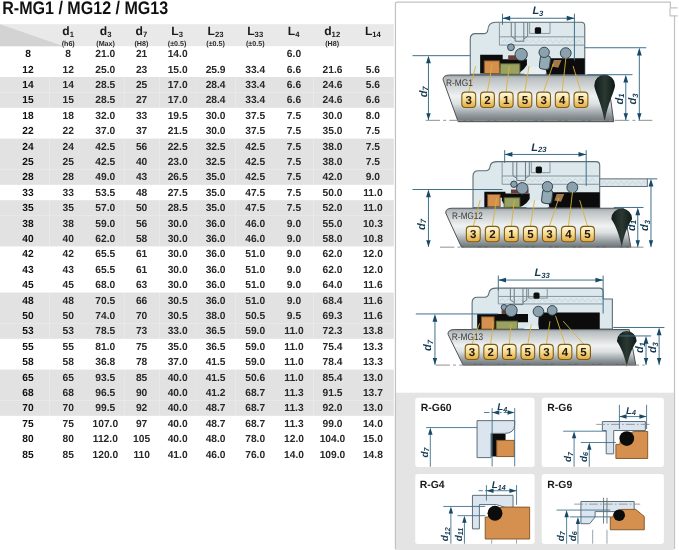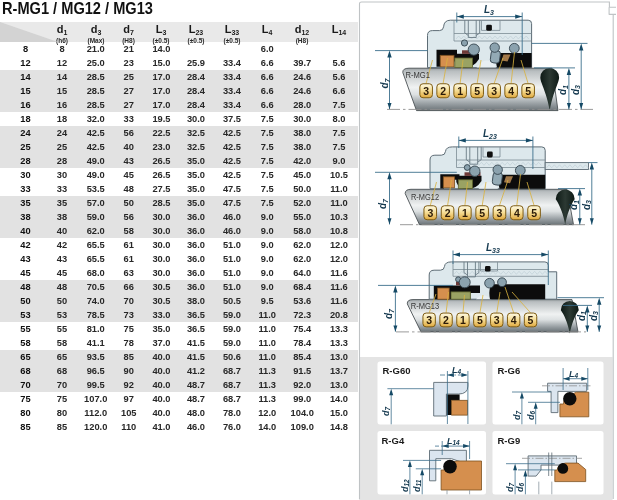--- a/index.html
+++ b/index.html
@@ -93,21 +93,21 @@
       </tr>
 <tr>
         <td class="rl">12</td>
         <td>12</td>
         <td>25.0</td>
         <td>23</td>
         <td>15.0</td>
         <td>25.9</td>
         <td>33.4</td>
         <td>6.6</td>
-        <td>39.7</td>
+        <td>21.6</td>
         <td>5.6</td>
       </tr>
 <tr class="g">
         <td class="rl">14</td>
         <td>14</td>
         <td>28.5</td>
         <td>25</td>
         <td>17.0</td>
         <td>28.4</td>
         <td>33.4</td>
@@ -120,44 +120,44 @@
         <td>15</td>
         <td>28.5</td>
         <td>27</td>
         <td>17.0</td>
         <td>28.4</td>
         <td>33.4</td>
         <td>6.6</td>
         <td>24.6</td>
         <td>6.6</td>
       </tr>
-<tr class="g">
-        <td class="rl">16</td>
-        <td>16</td>
-        <td>28.5</td>
-        <td>27</td>
-        <td>17.0</td>
-        <td>28.4</td>
-        <td>33.4</td>
-        <td>6.6</td>
-        <td>28.0</td>
-        <td>7.5</td>
-      </tr>
 <tr>
         <td class="rl">18</td>
         <td>18</td>
         <td>32.0</td>
         <td>33</td>
         <td>19.5</td>
         <td>30.0</td>
         <td>37.5</td>
         <td>7.5</td>
         <td>30.0</td>
         <td>8.0</td>
       </tr>
+<tr>
+        <td class="rl">22</td>
+        <td>22</td>
+        <td>37.0</td>
+        <td>37</td>
+        <td>21.5</td>
+        <td>30.0</td>
+        <td>37.5</td>
+        <td>7.5</td>
+        <td>35.0</td>
+        <td>7.5</td>
+      </tr>
 <tr class="g">
         <td class="rl">24</td>
         <td>24</td>
         <td>42.5</td>
         <td>56</td>
         <td>22.5</td>
         <td>32.5</td>
         <td>42.5</td>
         <td>7.5</td>
         <td>38.0</td>
@@ -179,32 +179,20 @@
         <td class="rl">28</td>
         <td>28</td>
         <td>49.0</td>
         <td>43</td>
         <td>26.5</td>
         <td>35.0</td>
         <td>42.5</td>
         <td>7.5</td>
         <td>42.0</td>
         <td>9.0</td>
-      </tr>
-<tr>
-        <td class="rl">30</td>
-        <td>30</td>
-        <td>49.0</td>
-        <td>45</td>
-        <td>26.5</td>
-        <td>35.0</td>
-        <td>42.5</td>
-        <td>7.5</td>
-        <td>45.0</td>
-        <td>10.5</td>
       </tr>
 <tr>
         <td class="rl">33</td>
         <td>33</td>
         <td>53.5</td>
         <td>48</td>
         <td>27.5</td>
         <td>35.0</td>
         <td>47.5</td>
         <td>7.5</td>
@@ -297,51 +285,51 @@
       </tr>
 <tr class="g">
         <td class="rl">50</td>
         <td>50</td>
         <td>74.0</td>
         <td>70</td>
         <td>30.5</td>
         <td>38.0</td>
         <td>50.5</td>
         <td>9.5</td>
-        <td>53.6</td>
+        <td>69.3</td>
         <td>11.6</td>
       </tr>
 <tr class="g">
         <td class="rl">53</td>
         <td>53</td>
         <td>78.5</td>
         <td>73</td>
         <td>33.0</td>
         <td>36.5</td>
         <td>59.0</td>
         <td>11.0</td>
         <td>72.3</td>
-        <td>20.8</td>
+        <td>13.8</td>
       </tr>
 <tr>
         <td class="rl">55</td>
         <td>55</td>
         <td>81.0</td>
         <td>75</td>
         <td>35.0</td>
         <td>36.5</td>
         <td>59.0</td>
         <td>11.0</td>
         <td>75.4</td>
         <td>13.3</td>
       </tr>
 <tr>
         <td class="rl">58</td>
         <td>58</td>
-        <td>41.1</td>
+        <td>36.8</td>
         <td>78</td>
         <td>37.0</td>
         <td>41.5</td>
         <td>59.0</td>
         <td>11.0</td>
         <td>78.4</td>
         <td>13.3</td>
       </tr>
 <tr class="g">
         <td class="rl">65</td>

